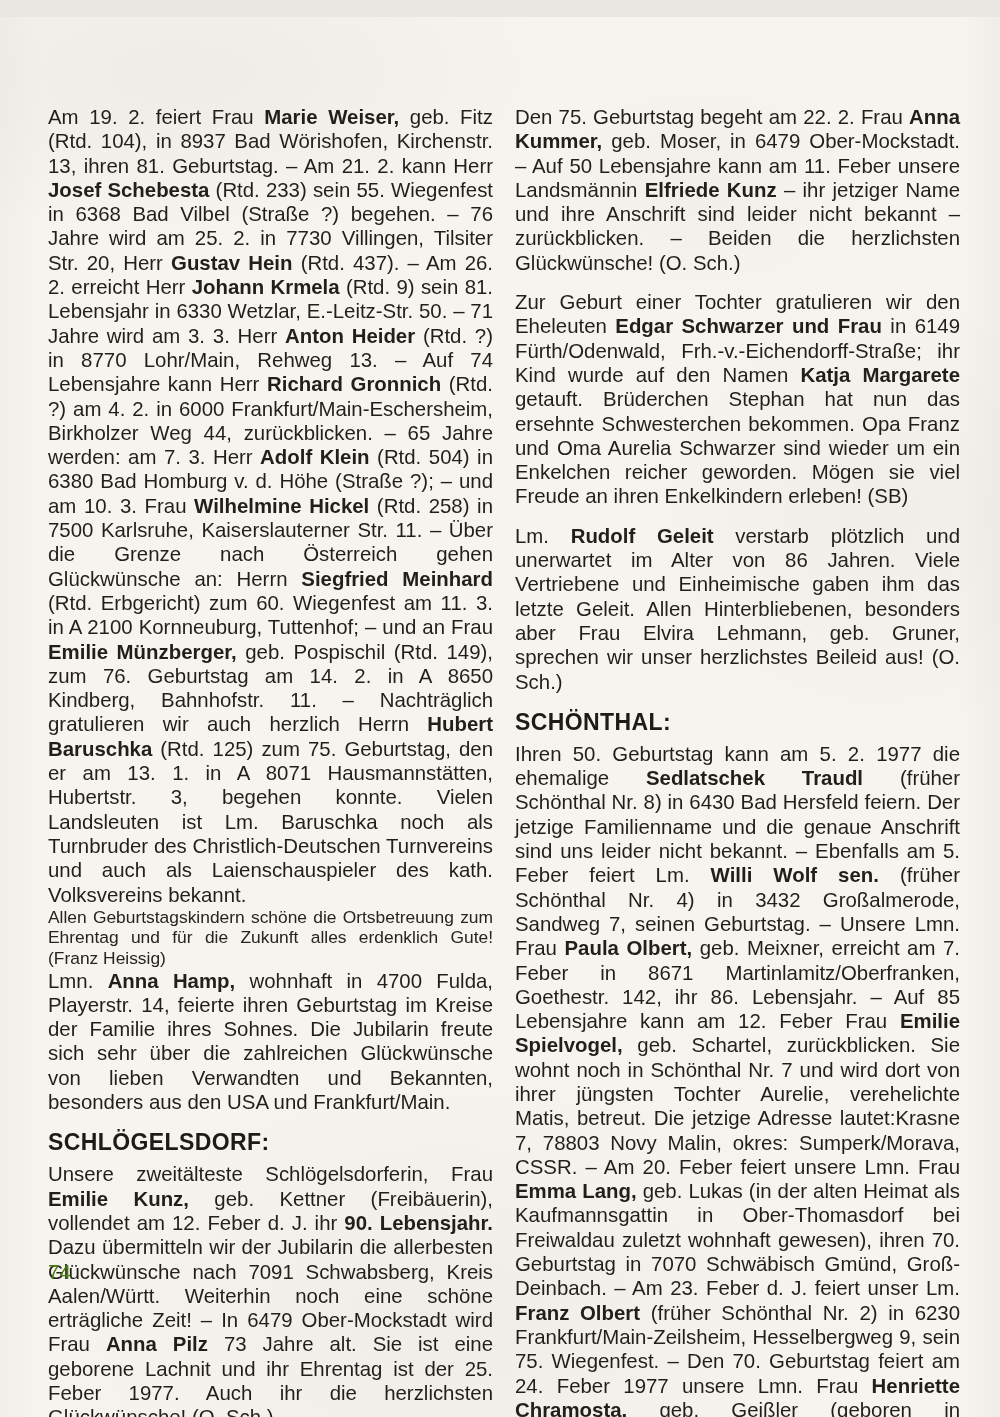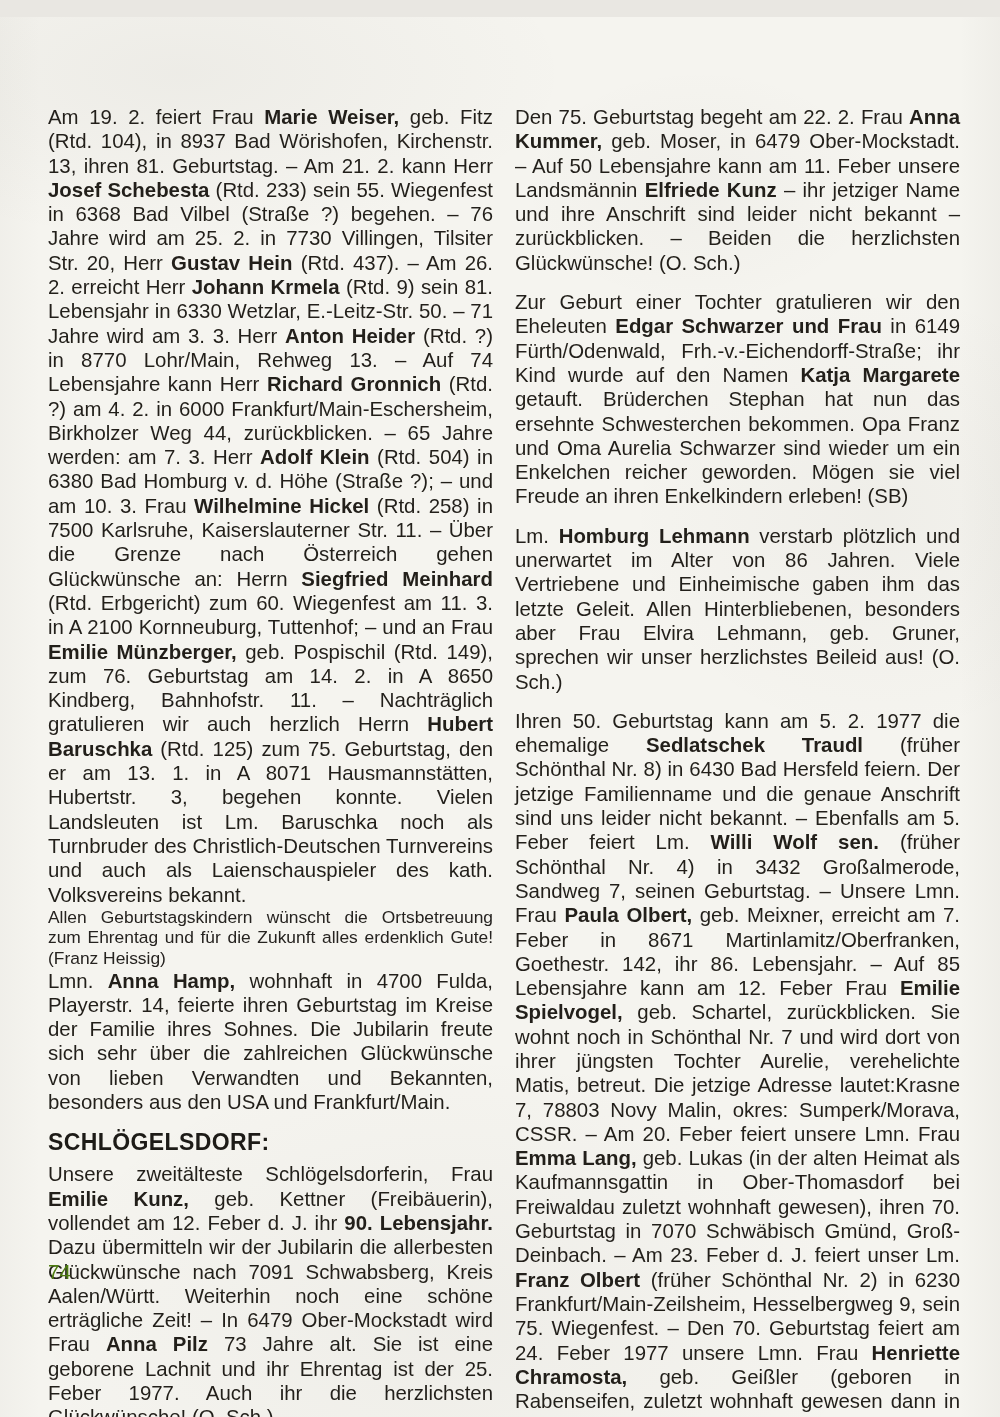--- a/index.html
+++ b/index.html
@@ -66,26 +66,27 @@
     color: #4d7c0f;
   }
 </style>
 </head>
 <body>
 
 <div class="page">
   <div class="columns">
     <div class="col col-left">
         <p class="paragraph"><span>Am 19. 2. feiert Frau </span><span class="b">Marie Weiser,</span><span> geb. Fitz (Rtd. 104), in 8937 Bad Wörishofen, Kirchenstr. 13, ihren 81. Geburtstag. – Am 21. 2. kann Herr </span><span class="b">Josef Schebesta</span><span> (Rtd. 233) sein 55. Wiegenfest in 6368 Bad Vilbel (Straße ?) begehen. – 76 Jahre wird am 25. 2. in 7730 Villingen, Tilsiter Str. 20, Herr </span><span class="b">Gustav Hein</span><span> (Rtd. 437). – Am 26. 2. erreicht Herr </span><span class="b">Johann Krmela</span><span> (Rtd. 9) sein 81. Lebensjahr in 6330 Wetzlar, E.-Leitz-Str. 50. – 71 Jahre wird am 3. 3. Herr </span><span class="b">Anton Heider</span><span> (Rtd. ?) in 8770 Lohr/Main, Rehweg 13. – Auf 74 Lebensjahre kann Herr </span><span class="b">Richard Gronnich</span><span> (Rtd. ?) am 4. 2. in 6000 Frankfurt/Main-Eschersheim, Birkholzer Weg 44, zurückblicken. – 65 Jahre werden: am 7. 3. Herr </span><span class="b">Adolf Klein</span><span> (Rtd. 504) in 6380 Bad Homburg v. d. Höhe (Straße ?); – und am 10. 3. Frau </span><span class="b">Wilhelmine Hickel</span><span> (Rtd. 258) in 7500 Karlsruhe, Kaiserslauterner Str. 11. – Über die Grenze nach Österreich gehen Glückwünsche an: Herrn </span><span class="b">Siegfried Meinhard</span><span> (Rtd. Erbgericht) zum 60. Wiegenfest am 11. 3. in A 2100 Kornneuburg, Tuttenhof; – und an Frau </span><span class="b">Emilie Münzberger,</span><span> geb. Pospischil (Rtd. 149), zum 76. Geburtstag am 14. 2. in A 8650 Kindberg, Bahnhofstr. 11. – Nachträglich gratulieren wir auch herzlich Herrn </span><span class="b">Hubert Baruschka</span><span> (Rtd. 125) zum 75. Geburtstag, den er am 13. 1. in A 8071 Hausmannstätten, Hubertstr. 3, begehen konnte. Vielen Landsleuten ist Lm. Baruschka noch als Turnbruder des Christlich-Deutschen Turnvereins und auch als Laienschauspieler des kath. Volksvereins bekannt.</span></p>
-        <p class="small"><span>Allen Geburtstagskindern wünscht die Ortsbetreuung zum Ehrentag und für die Zukunft alles erdenklich Gute! (Franz Heissig)</span></p>
+        <p class="small"><span>Allen Geburtstagskindern schöne die Ortsbetreuung zum Ehrentag und für die Zukunft alles erdenklich Gute! (Franz Heissig)</span></p>
         <p class="paragraph"><span>Lmn. </span><span class="b">Anna Hamp,</span><span> wohnhaft in 4700 Fulda, Playerstr. 14, feierte ihren Geburtstag im Kreise der Familie ihres Sohnes. Die Jubilarin freute sich sehr über die zahlreichen Glückwünsche von lieben Verwandten und Bekannten, besonders aus den USA und Frankfurt/Main.</span></p>
         <h2 class="heading"><span class="b">SCHLÖGELSDORF:</span></h2>
         <p class="paragraph"><span>Unsere zweitälteste Schlögelsdorferin, Frau </span><span class="b">Emilie Kunz,</span><span> geb. Kettner (Freibäuerin), vollendet am 12. Feber d. J. ihr </span><span class="b">90. Lebensjahr.</span><span> Dazu übermitteln wir der Jubilarin die allerbesten Glückwünsche nach 7091 Schwabsberg, Kreis Aalen/Württ. Weiterhin noch eine schöne erträgliche Zeit! – In 6479 Ober-Mockstadt wird Frau </span><span class="b">Anna Pilz</span><span> 73 Jahre alt. Sie ist eine geborene Lachnit und ihr Ehrentag ist der 25. Feber 1977. Auch ihr die herzlichsten Glückwünsche! (O. Sch.)</span></p>
       </div>
     <div class="col col-right">
         <p class="paragraph"><span>Den 75. Geburtstag begeht am 22. 2. Frau </span><span class="b">Anna Kummer,</span><span> geb. Moser, in 6479 Ober-Mockstadt. – Auf 50 Lebensjahre kann am 11. Feber unsere Landsmännin </span><span class="b">Elfriede Kunz</span><span> – ihr jetziger Name und ihre Anschrift sind leider nicht bekannt – zurückblicken. – Beiden die herzlichsten Glückwünsche! (O. Sch.)</span></p>
         <p class="paragraph"><span>Zur Geburt einer Tochter gratulieren wir den Eheleuten </span><span class="b">Edgar Schwarzer und Frau</span><span> in 6149 Fürth/Odenwald, Frh.-v.-Eichendorff-Straße; ihr Kind wurde auf den Namen </span><span class="b">Katja Margarete</span><span> getauft. Brüderchen Stephan hat nun das ersehnte Schwesterchen bekommen. Opa Franz und Oma Aurelia Schwarzer sind wieder um ein Enkelchen reicher geworden. Mögen sie viel Freude an ihren Enkelkindern erleben! (SB)</span></p>
-        <p class="paragraph"><span>Lm. </span><span class="b">Homburg Lehmann</span><span> verstarb plötzlich und unerwartet im Alter von 86 Jahren. Viele Vertriebene und Einheimische gaben ihm das letzte Geleit. Allen Hinterbliebenen, besonders aber Frau Elvira Lehmann, geb. Gruner, sprechen wir unser herzlichstes Beileid aus! (O. Sch.)</span></p>
+        <p class="paragraph"><span>Lm. </span><span class="b">Rudolf Geleit</span><span> verstarb plötzlich und unerwartet im Alter von 86 Jahren. Viele Vertriebene und Einheimische gaben ihm das letzte Geleit. Allen Hinterbliebenen, besonders aber Frau Elvira Lehmann, geb. Gruner, sprechen wir unser herzlichstes Beileid aus! (O. Sch.)</span></p>
+        <h2 class="heading"><span class="b">SCHÖNTHAL:</span></h2>
         <p class="paragraph"><span>Ihren 50. Geburtstag kann am 5. 2. 1977 die ehemalige </span><span class="b">Sedlatschek Traudl</span><span> (früher Schönthal Nr. 8) in 6430 Bad Hersfeld feiern. Der jetzige Familienname und die genaue Anschrift sind uns leider nicht bekannt. – Ebenfalls am 5. Feber feiert Lm. </span><span class="b">Willi Wolf sen.</span><span> (früher Schönthal Nr. 4) in 3432 Großalmerode, Sandweg 7, seinen Geburtstag. – Unsere Lmn. Frau </span><span class="b">Paula Olbert,</span><span> geb. Meixner, erreicht am 7. Feber in 8671 Martinlamitz/Oberfranken, Goethestr. 142, ihr 86. Lebensjahr. – Auf 85 Lebensjahre kann am 12. Feber Frau </span><span class="b">Emilie Spielvogel,</span><span> geb. Schartel, zurückblicken. Sie wohnt noch in Schönthal Nr. 7 und wird dort von ihrer jüngsten Tochter Aurelie, verehelichte Matis, betreut. Die jetzige Adresse lautet:Krasne 7, 78803 Novy Malin, okres: Sumperk/Morava, CSSR. – Am 20. Feber feiert unsere Lmn. Frau </span><span class="b">Emma Lang,</span><span> geb. Lukas (in der alten Heimat als Kaufmannsgattin in Ober-Thomasdorf bei Freiwaldau zuletzt wohnhaft gewesen), ihren 70. Geburtstag in 7070 Schwäbisch Gmünd, Groß-Deinbach. – Am 23. Feber d. J. feiert unser Lm. </span><span class="b">Franz Olbert</span><span> (früher Schönthal Nr. 2) in 6230 Frankfurt/Main-Zeilsheim, Hesselbergweg 9, sein 75. Wiegenfest. – Den 70. Geburtstag feiert am 24. Feber 1977 unsere Lmn. Frau </span><span class="b">Henriette Chramosta,</span><span> geb. Geißler (geboren in Rabenseifen, zuletzt wohnhaft gewesen dann in Schönthal Nr. 37). Jetzt wohnt sie mit ihrem Ehemann in 6050 Offenbach/Main, Waldstr. 247.</span></p>
       </div>
   </div>
   <div class="page-number">74</div>
 </div>
 
 </body></html>

